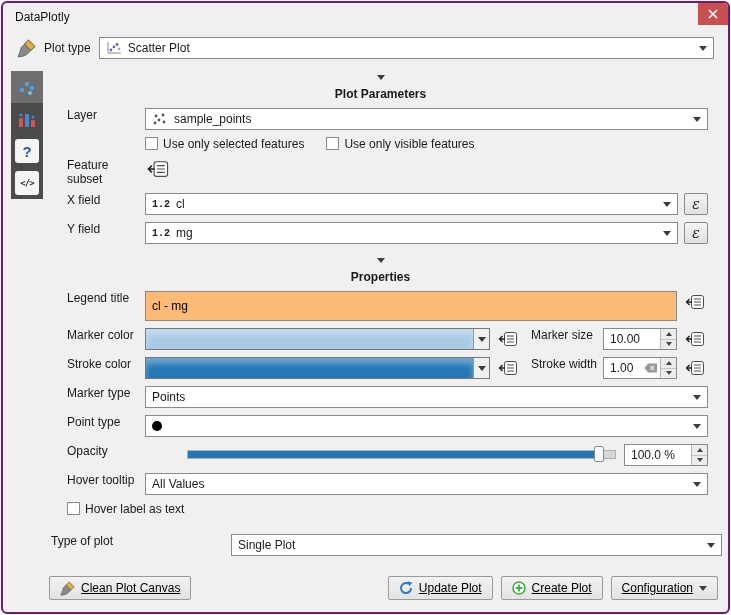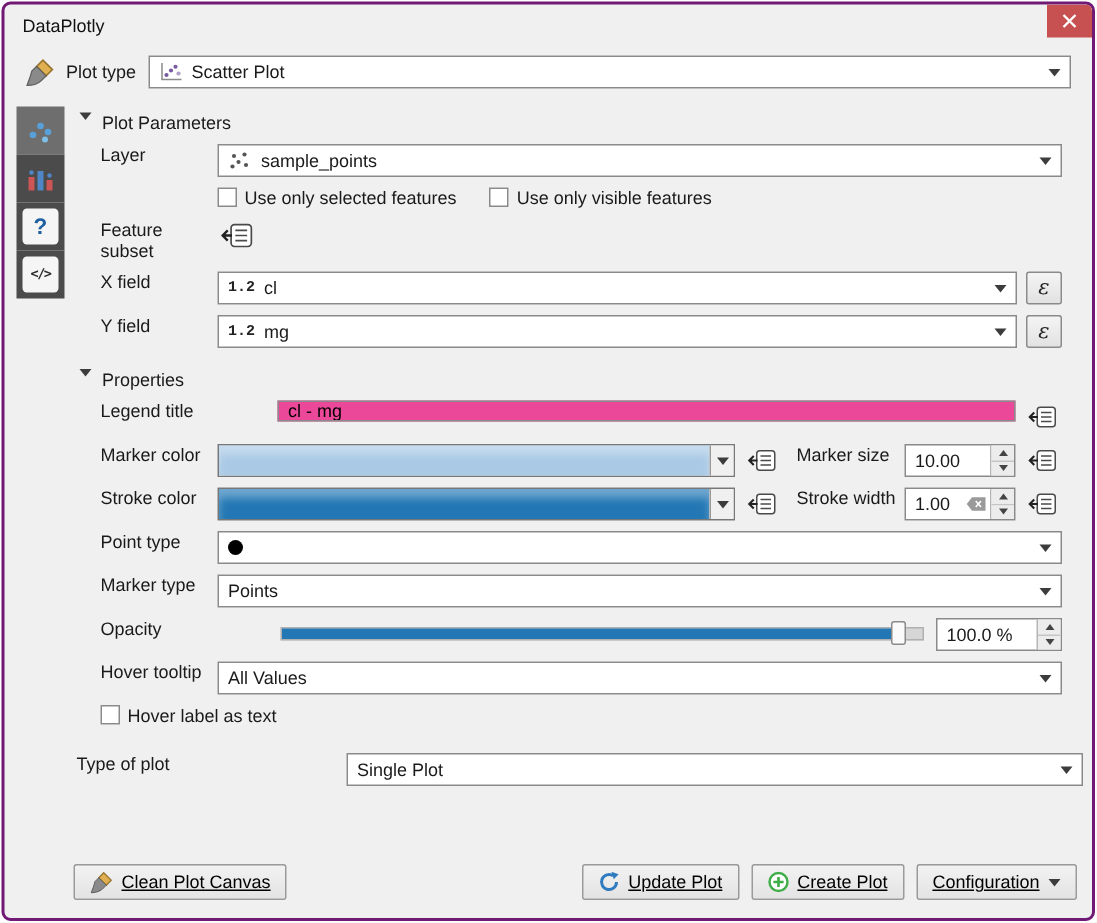--- a/index.html
+++ b/index.html
@@ -25,22 +25,22 @@
   
   .combo {
     height:22px; background:#fff; border:1px solid #8a8a8a;
     display:flex; align-items:center; gap:6px; padding:0 6px; min-width:0;
   }
   .combo-text { flex:1; white-space:nowrap; overflow:hidden; }
   .arrow-down { width:0; height:0; border-left:4px solid transparent; border-right:4px solid transparent; border-top:5px solid #3c3c3c; flex:0 0 auto; }
   .checkbox { width:13px; height:13px; background:#fff; border:1px solid #8a8a8a; flex:0 0 auto; }
   .cb-label { margin-left:5px; }
   .text-field {
-    flex:1; height:14px; border:1px solid #8a8a8a; background:#ec4899;
-    padding:0 6px; font:inherit; min-width:0;margin-left:40px;
+    flex:1; height:30px; border:1px solid #8a8a8a; background:#fdba74;
+    padding:0 6px; font:inherit; min-width:0;
   }
   .eps-btn {
     width:24px; height:22px; margin-left:6px; flex:0 0 auto;
     background:linear-gradient(#f4f4f4,#e2e2e2); border:1px solid #8a8a8a; border-radius:2px;
     display:flex; align-items:center; justify-content:center;
     font-family:"DejaVu Serif", serif; font-style:italic; font-size:14px; color:#222; cursor:pointer;
   }
   .ov-btn { width:26px; height:22px; margin-left:5px; flex:0 0 auto; display:flex; align-items:center; justify-content:center; background:transparent; border:none; cursor:pointer; padding:0; }
   .spin { height:22px; border:1px solid #8a8a8a; background:#fff; display:flex; align-items:center; flex:0 0 auto; }
   .spin-val { flex:1; padding-left:6px; white-space:nowrap; }
@@ -55,21 +55,21 @@
   .plot-type-row .combo { flex:1; }
   
   .content { flex:1; display:flex; align-items:flex-start; padding:4px 0 0 8px; min-height:0; }
   .sidebar { flex:0 0 32px; display:flex; flex-direction:column; margin-top:2px; }
   .side-cell { width:32px; height:32px; background:#4b4b4b; display:flex; align-items:center; justify-content:center; cursor:pointer; }
   .side-cell.selected { background:#6e6e6e; }
   .mini-sq { width:24px; height:24px; background:#f5f5f5; border-radius:3px; display:flex; align-items:center; justify-content:center; }
   .help-glyph { color:#1f5fa0; font-weight:bold; font-size:15px; }
   .code-glyph { font-family:"DejaVu Sans Mono", monospace; font-weight:bold; font-size:9px; color:#2a2a2a; letter-spacing:-1px; }
   .main { flex:1; min-width:0; padding:0 20px 0 8px; }
-  .section-header { display:flex; align-items:flex-start; gap:7px; margin:6px 0 4px 2px; font-weight:normal; cursor:pointer; }
+  .section-header { display:flex; align-items:center; gap:7px; margin:6px 0 4px 2px; font-weight:bold; cursor:pointer;flex-direction:column; }
   .row { display:flex; align-items:flex-start; margin:7px 0 7px 16px; }
   .row-label { flex:0 0 78px; }
   .row .combo.stretch { flex:1; }
   .type-badge { font-size:10px; color:#222; font-weight:bold; flex:0 0 auto;font-family:Liberation Mono, monospace; }
   
   .color-btn { flex:1; height:22px; border:1px solid #777; display:flex; background:#fff; cursor:pointer; min-width:0; }
   .swatch { flex:1; box-shadow:inset 0 6px 6px rgba(255,255,255,.35); }
   .color-arrow { flex:0 0 16px; border-left:1px solid #999; background:#f0f0f0; display:flex; align-items:center; justify-content:center; }
   .inline-label { flex:0 0 72px; margin-left:10px; }
   .dot { width:10px; height:10px; border-radius:50%; background:#000; flex:0 0 auto; }
@@ -323,32 +323,32 @@
             <rect x="6.5" y="1.5" width="12" height="13" rx="2" fill="#fff" stroke="#4a4a4a"></rect>
             <line x1="9" y1="5" x2="16" y2="5" stroke="#4a4a4a"></line>
             <line x1="9" y1="8" x2="16" y2="8" stroke="#4a4a4a"></line>
             <line x1="9" y1="11" x2="16" y2="11" stroke="#4a4a4a"></line>
             <path d="M7 8 H1.5 M4.5 5 L1.5 8 L4.5 11" stroke="#222" fill="none" stroke-width="1.4"></path>
           </svg>
         </button>
       </div>
 
       <div class="row">
+        <span class="row-label">Marker type</span>
+        <div class="combo stretch">
+          <span class="combo-text">Points</span>
+          <span class="arrow-down"></span>
+        </div>
+      </div>
+
+      <div class="row">
         <span class="row-label">Point type</span>
         <div class="combo stretch">
           <span class="dot"></span>
           <span class="combo-text"></span>
-          <span class="arrow-down"></span>
-        </div>
-      </div>
-
-      <div class="row">
-        <span class="row-label">Marker type</span>
-        <div class="combo stretch">
-          <span class="combo-text">Points</span>
           <span class="arrow-down"></span>
         </div>
       </div>
 
       <div class="row">
         <span class="row-label">Opacity</span>
         <div class="slider">
           <div class="slider-track">
             <div class="slider-fill" style="background: rgb(34, 119, 180);"></div>
           </div>

